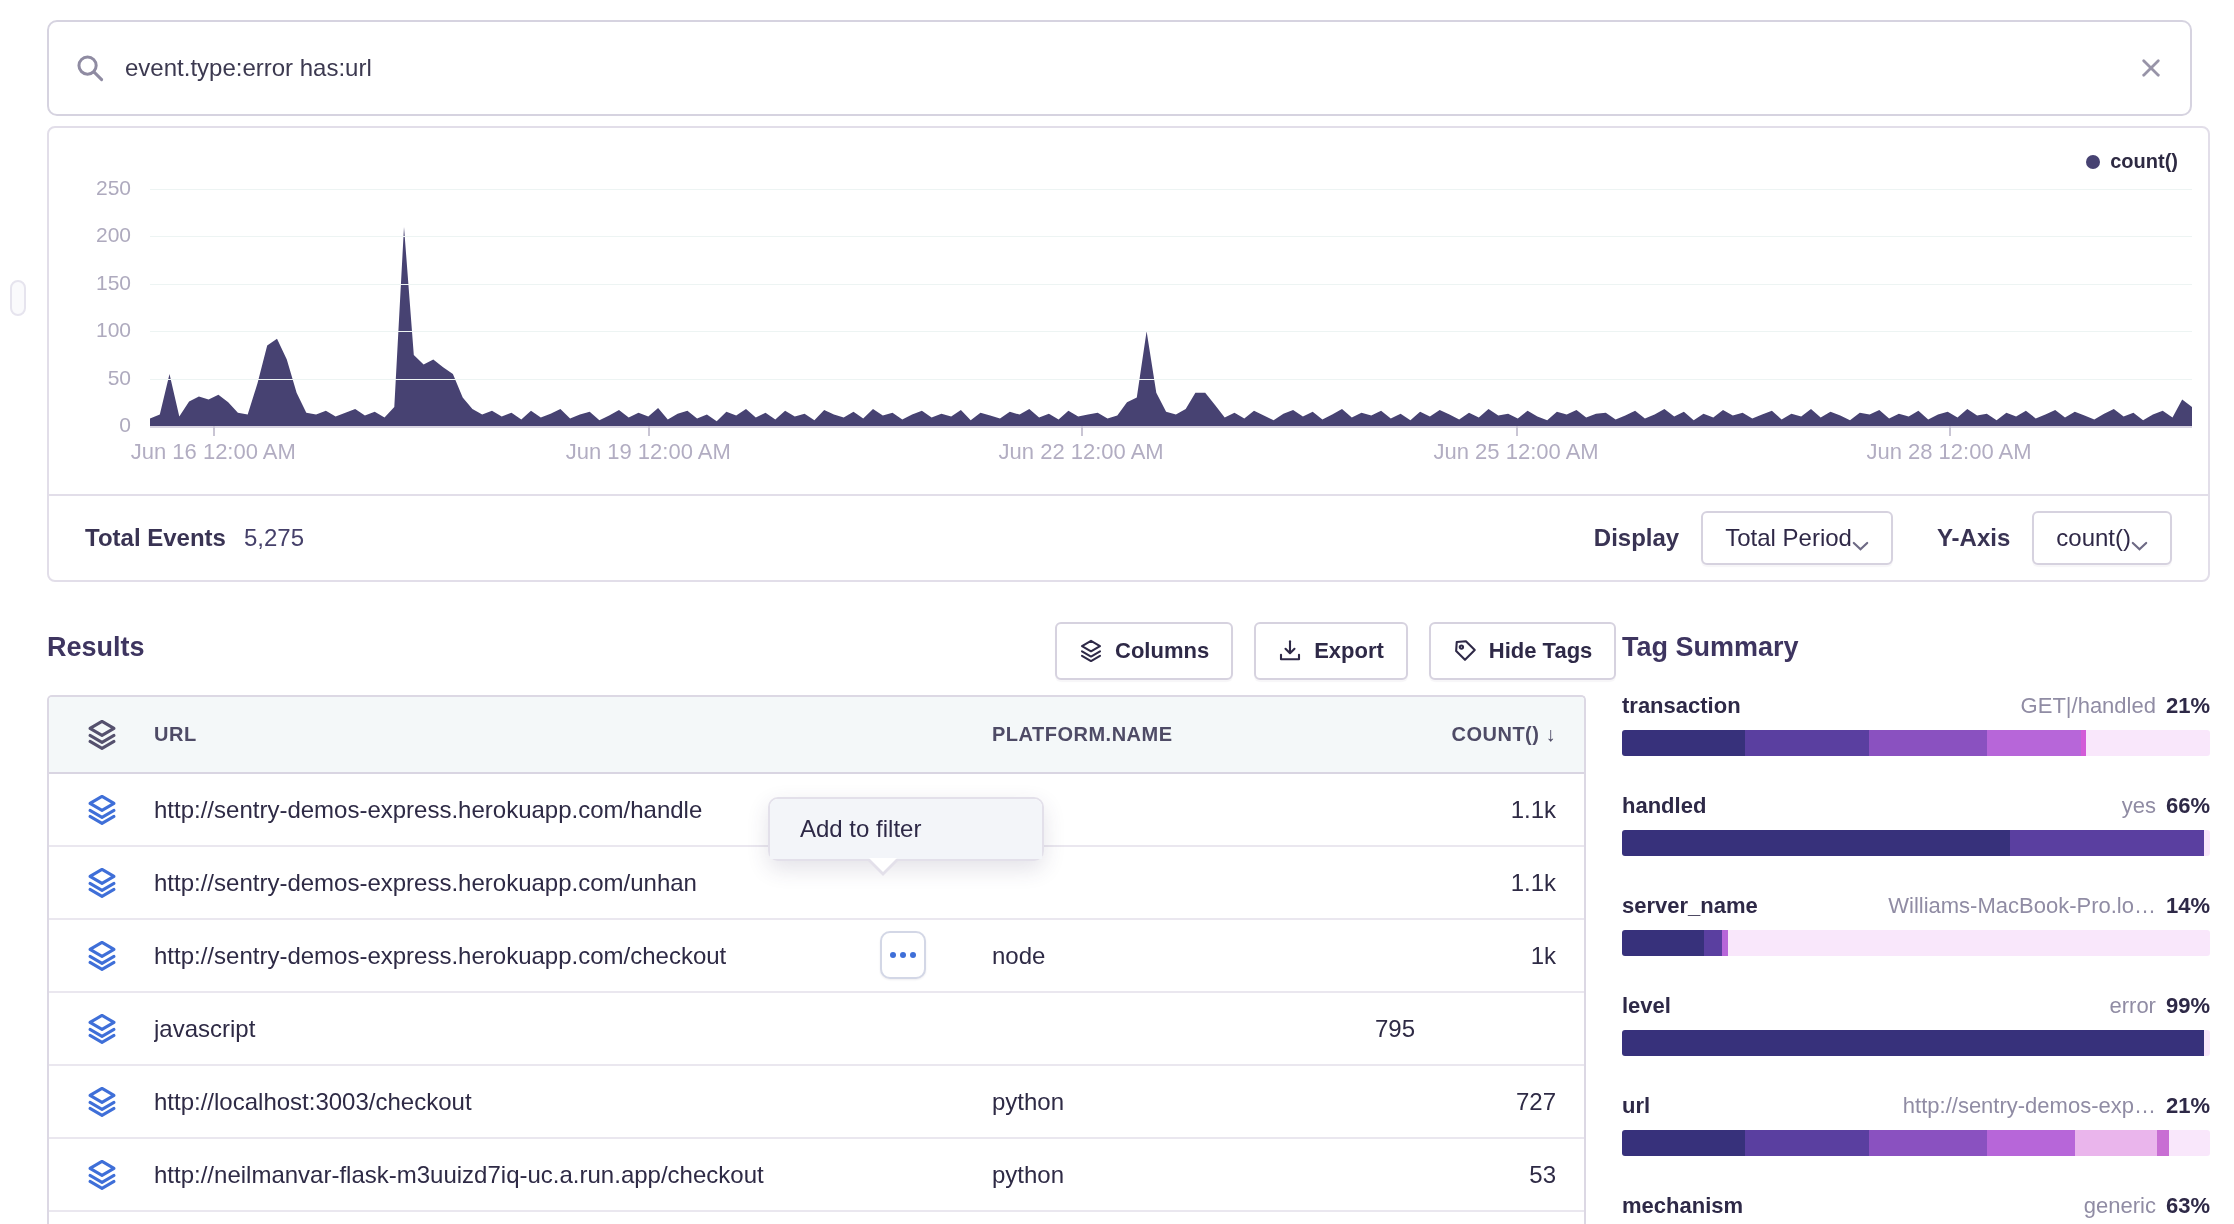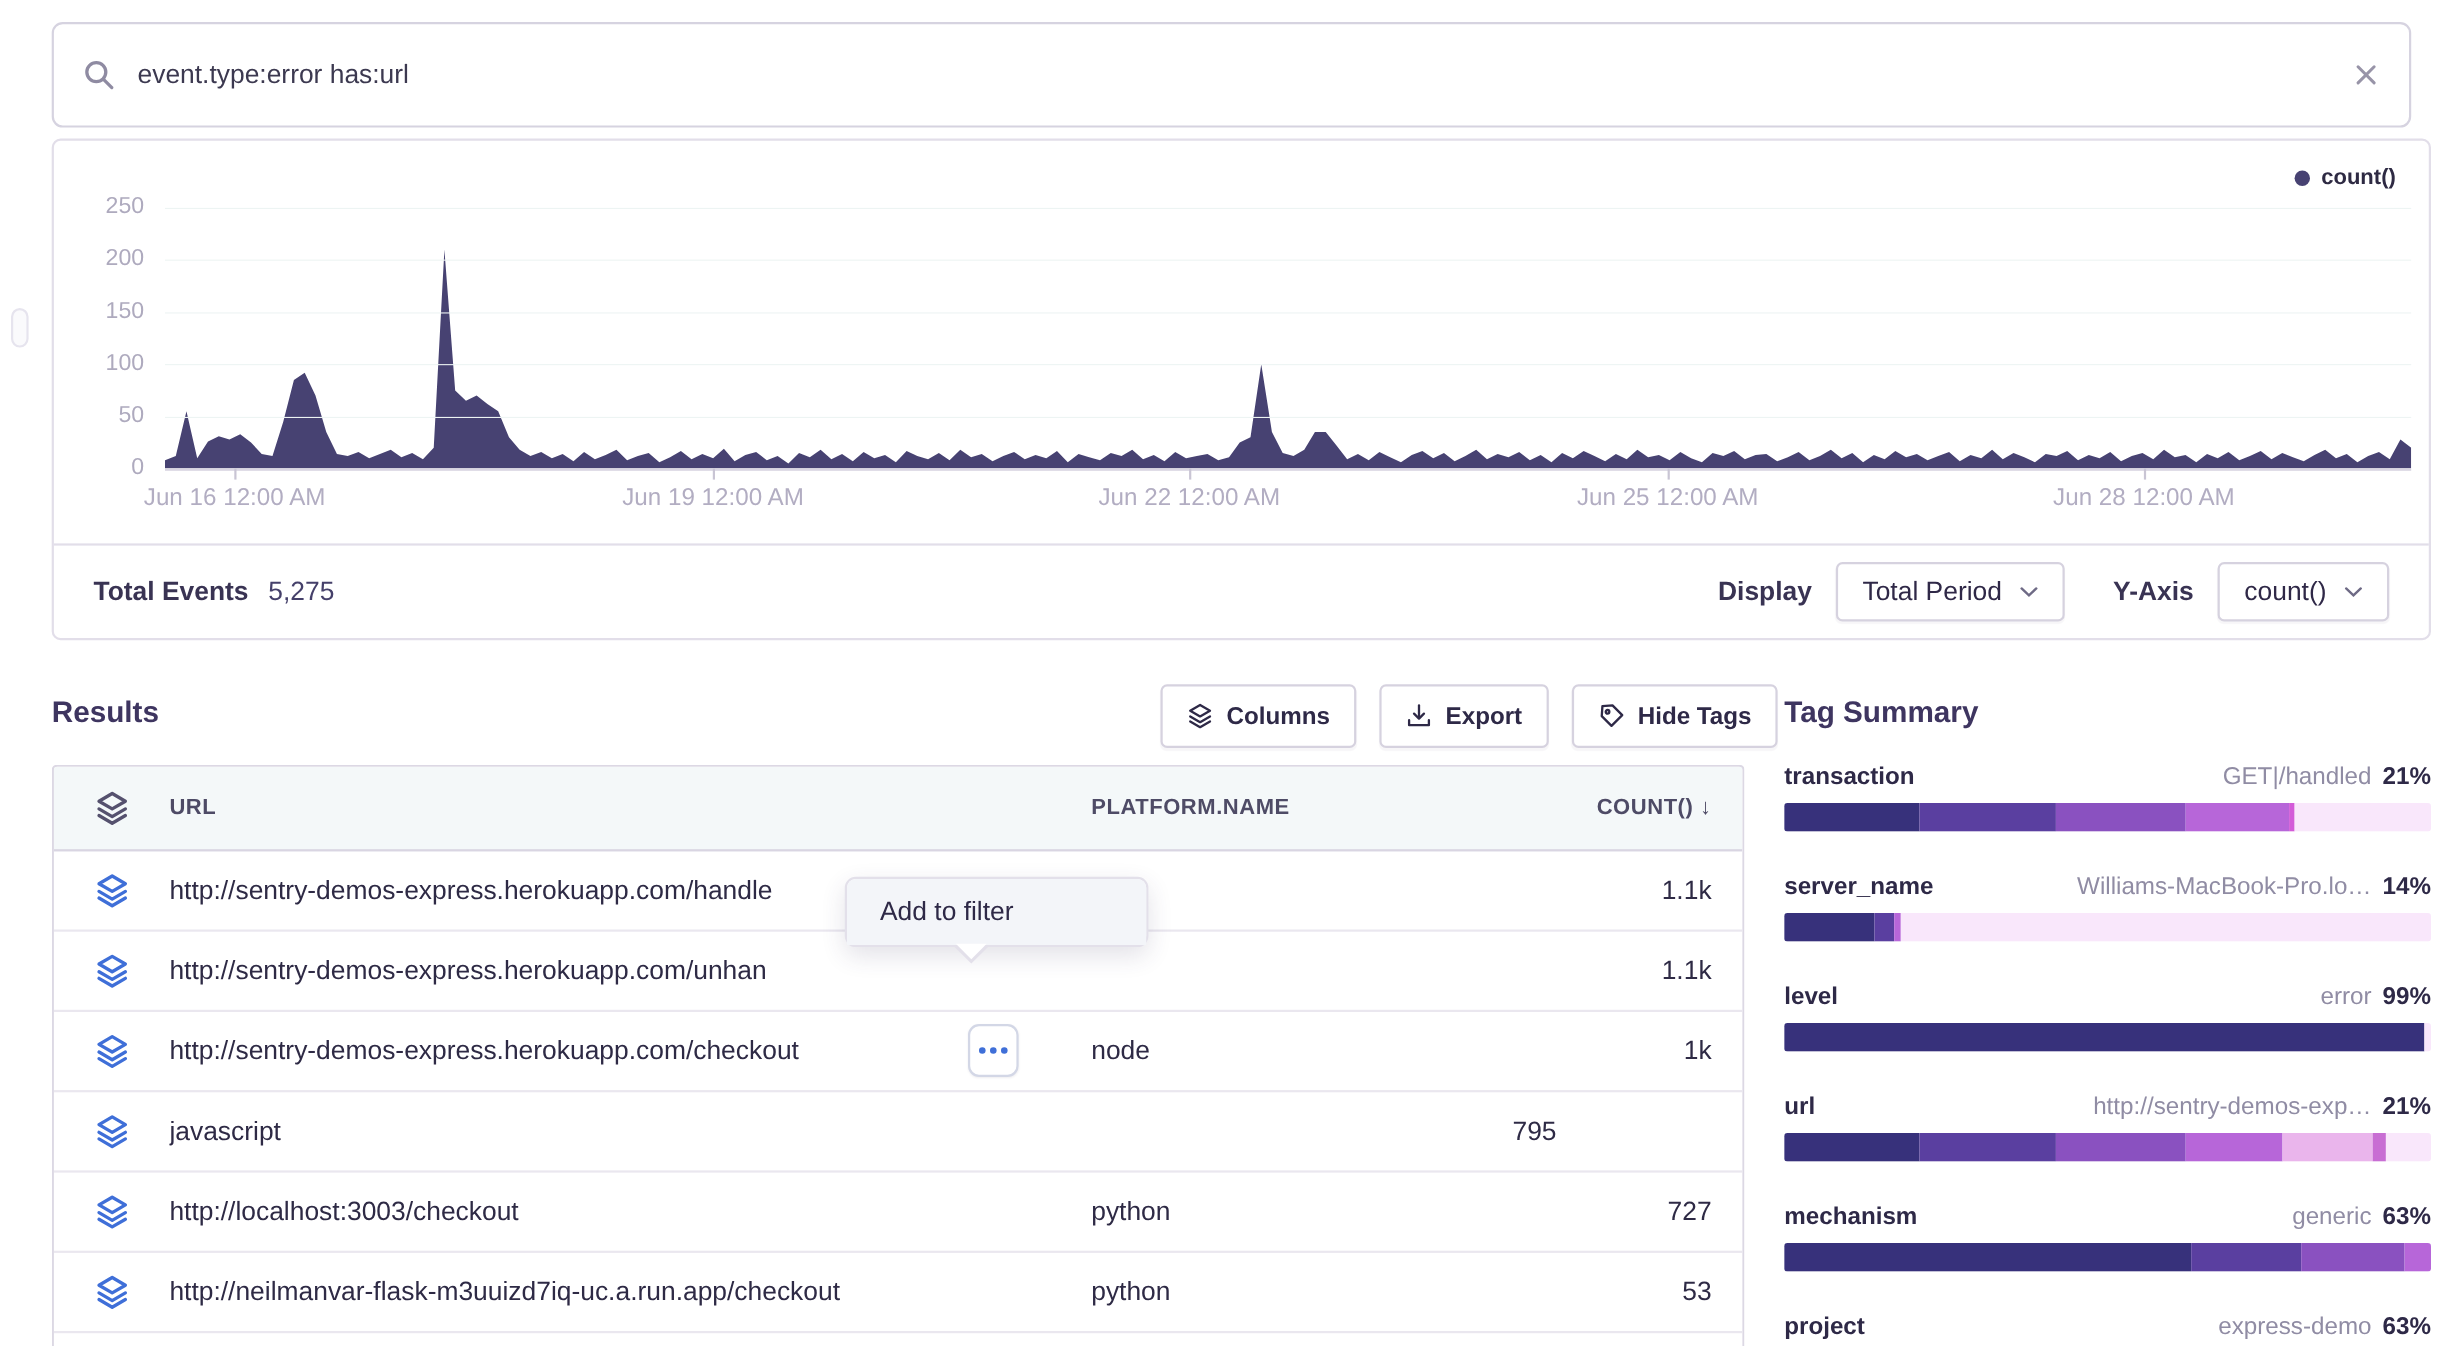--- a/index.html
+++ b/index.html
@@ -25,21 +25,21 @@
   .gridline { position:absolute; height:1px; background:#edf4f3; }
   .baseline { position:absolute; height:2px; background:#d9d5e2; }
   .ytick-label { position:absolute; width:72px; text-align:right; font-size:21px; color:#aeaabe; }
   .xtick-mark { position:absolute; width:2px; height:10px; background:#c9c5d4; }
   .xtick-label { position:absolute; width:240px; text-align:center; font-size:22px; color:#b2adc2; }
   .chart-footer { position:absolute; left:0; right:0; bottom:0; height:86px;
     border-top:2px solid #e2dee9; display:flex; align-items:center; padding:0 36px; }
   .tf-label { font-size:24px; font-weight:bold; color:#393353; }
   .tf-value { font-size:24px; color:#45406a; margin-left:18px; }
   .footer-right { margin-left:auto; display:flex; align-items:center; gap:22px; }
-  .dropdown-btn { display:flex; align-items:center; gap:16px; border:2px solid #d6d2df;
+  .dropdown-btn { display:flex; align-items:flex-end; border:2px solid #d6d2df;
     border-radius:6px; background:#fff; font-size:24px; color:#2f2847; padding:11px 22px;
     box-shadow:0 2px 1px rgba(40,30,70,0.04); cursor:pointer;
     font-family:"Liberation Sans", sans-serif; }
   .gap-l { margin-left:22px; }
 
   
   .results-title { position:absolute; left:47px; top:632px; font-size:27px; font-weight:bold; color:#3e3560; }
   .action-buttons { position:absolute; left:1055px; top:622px; display:flex; gap:21px; }
   .action-btn { display:flex; align-items:center; gap:12px; height:58px; padding:0 22px;
     border:2px solid #d6d2df; border-radius:6px; background:#fff; font-size:22px;
@@ -307,20 +307,32 @@
     <div class="tag-bar">
           <div class="tag-seg" style="width: 21%; background: rgb(55, 49, 123);"></div>
           <div class="tag-seg" style="width: 21%; background: rgb(90, 63, 160);"></div>
           <div class="tag-seg" style="width: 20%; background: rgb(138, 81, 192);"></div>
           <div class="tag-seg" style="width: 16%; background: rgb(183, 102, 217);"></div>
           <div class="tag-seg" style="width: 1%; background: rgb(211, 91, 216);"></div>
           <div class="tag-seg" style="width: 21%; background: rgb(249, 231, 251);"></div>
         </div>
   </div>
 
+  <div class="tag-entry">
+    <div class="tag-label-row">
+      <span class="tag-name">handled</span>
+      <span class="tag-value">yes</span>
+      <span class="tag-pct">66%</span>
+    </div>
+    <div class="tag-bar">
+          <div class="tag-seg" style="width: 66%; background: rgb(55, 49, 123);"></div>
+          <div class="tag-seg" style="width: 33%; background: rgb(90, 63, 160);"></div>
+          <div class="tag-seg" style="width: 1%; background: rgb(249, 231, 251);"></div>
+        </div>
+  </div>
 
   <div class="tag-entry">
     <div class="tag-label-row">
       <span class="tag-name">server_name</span>
       <span class="tag-value">Williams-MacBook-Pro.lo…</span>
       <span class="tag-pct">14%</span>
     </div>
     <div class="tag-bar">
           <div class="tag-seg" style="width: 14%; background: rgb(55, 49, 123);"></div>
           <div class="tag-seg" style="width: 3%; background: rgb(90, 63, 160);"></div>

